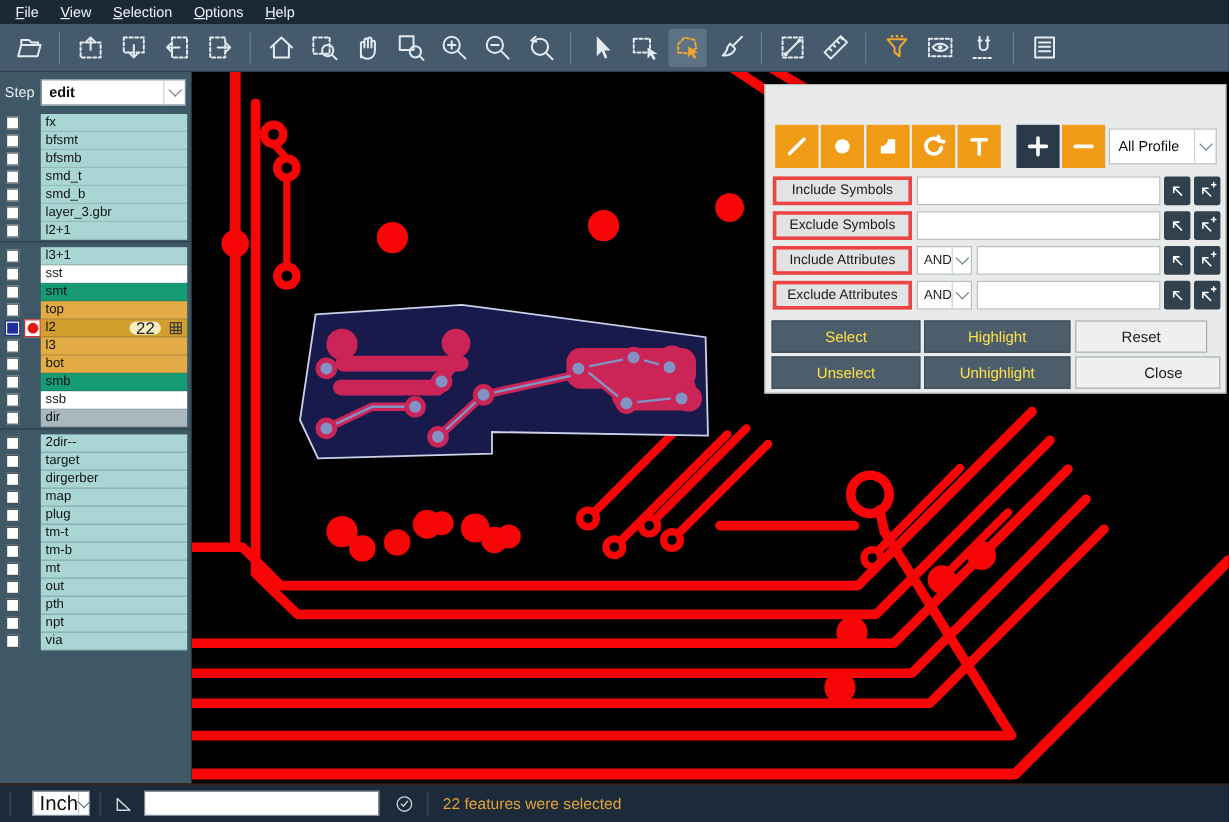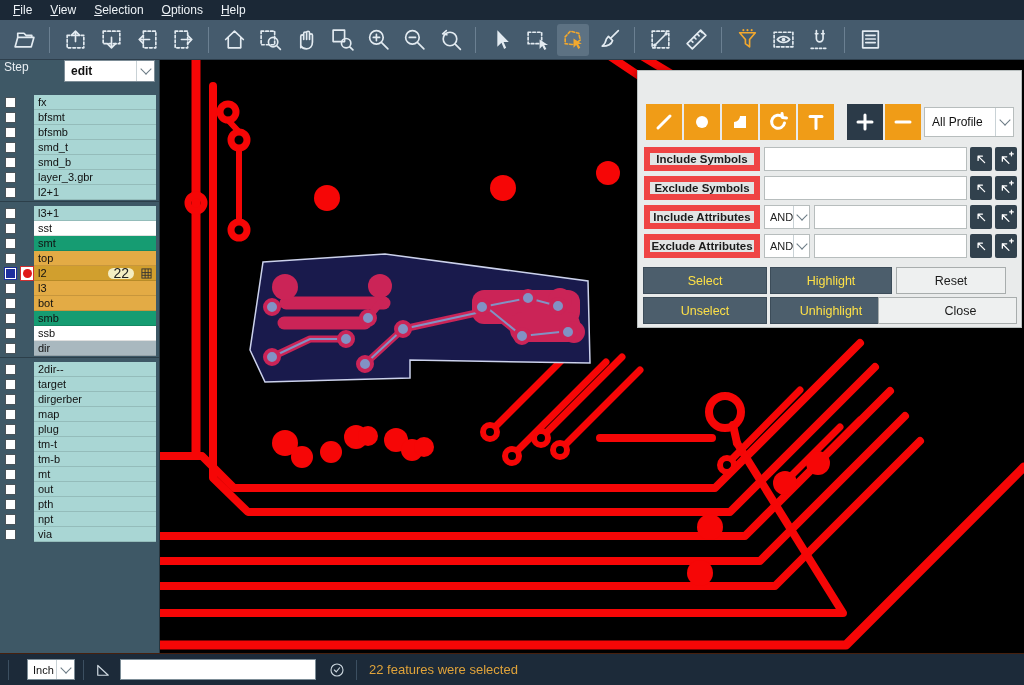--- a/index.html
+++ b/index.html
@@ -22,21 +22,21 @@
   .tbtn{width:32px;height:32px;display:flex;align-items:center;justify-content:center;border-radius:3px;margin:0 2px;}
   .tbtn.active{background:#5d7283;}
   .tsep{width:1px;height:26px;background:#6b8092;margin:0 7px;}
   .tbtn svg{stroke:#e3ebf1;fill:none;stroke-width:1.6;stroke-linecap:round;stroke-linejoin:round;}
   .tbtn.orange svg{stroke:#f2a82e;}
   .tbtn .fillpart{fill:#e3ebf1;stroke:none;}
   .tbtn.orange .fillpart{fill:#f2a82e;}
   
   .sidebar{position:absolute;left:0;top:60px;width:160px;height:593px;background:var(--side-bg);z-index:20;
            border-right:1px solid #27363f;}
-  .steprow{height:33px;display:flex;padding:0 4px;gap:30px;}
+  .steprow{height:33px;display:flex;align-items:center;padding:0 4px;}
   .steplabel{color:#e8eef2;font-size:12px;width:30px;}
   .stepselect{flex:1;height:22px;background:#fff;border:1px solid #7d8d97;display:flex;align-items:center;
               font-size:12px;font-weight:bold;color:#111;padding-left:6px;position:relative;}
   .chev{width:18px;height:100%;margin-left:auto;border-left:1px solid #c9d2d6;display:flex;align-items:center;justify-content:center;}
   .chev::after{content:"";width:7px;height:7px;border-right:1.6px solid #6a7a84;border-bottom:1.6px solid #6a7a84;
                transform:rotate(45deg);margin-top:-4px;}
   .layerlist{padding-top:2px;}
   .lrow{height:15px;display:flex;align-items:stretch;margin-bottom:0;}
   .lgap{height:4px;border-top:1px solid #2c3f4a;margin:1px 0;}
   .lcheck{width:20px;display:flex;align-items:center;justify-content:center;}
@@ -66,36 +66,36 @@
   .obtn{width:36px;height:36px;background:var(--orange);margin-right:2px;display:flex;align-items:center;justify-content:center;}
   .obtn svg{stroke:#fff;stroke-width:3;fill:none;stroke-linecap:round;}
   .obtn .f{fill:#fff;stroke:none;}
   .plusbtn{width:36px;height:36px;background:var(--plus-btn);margin-left:11px;display:flex;align-items:center;justify-content:center;}
   .plusbtn svg{stroke:#fff;stroke-width:3;stroke-linecap:round;}
   .minusbtn{width:36px;height:36px;background:var(--orange);margin-left:2px;display:flex;align-items:center;justify-content:center;}
   .minusbtn svg{stroke:#fff;stroke-width:3;stroke-linecap:round;}
   .profile{position:absolute;right:7px;top:36px;width:90px;height:30px;background:#fff;border:1px solid #b7bdbd;
            display:flex;align-items:center;padding-left:7px;font-size:12px;color:#111;}
   .frow{position:absolute;left:6px;height:24px;display:flex;align-items:stretch;width:373px;}
-  .flabel{width:116px;background:#e2e4e4;border:6px solid #ef4444;display:flex;align-items:center;
-          justify-content:center;font-size:11.5px;color:#1b1b1b;font-weight:bold;}
+  .flabel{width:116px;background:#e2e4e4;border:3px solid #ef4444;display:flex;align-items:center;
+          justify-content:center;font-size:11.5px;color:#1b1b1b;}
   .fand{width:46px;background:#fff;border:1px solid #b7bdbd;margin-left:4px;display:flex;align-items:center;
         padding-left:5px;font-size:11px;color:#222;}
   .finput{flex:1;background:#fff;border:1px solid #b7bdbd;margin-left:4px;font-size:11px;padding:0 4px;
           font-family:"Liberation Sans",sans-serif;color:#111;}
   .fab{width:22px;background:var(--arrow-btn);margin-left:3px;border-radius:2px;display:flex;align-items:center;justify-content:center;}
   .fab svg{stroke:#fff;stroke-width:1.8;fill:none;stroke-linecap:round;}
   .abtn{position:absolute;height:27px;display:flex;align-items:center;justify-content:center;font-size:12.5px;}
   .abtn.dark{background:var(--dark-btn);color:#fde047;border:1px solid #3c4c59;}
   .abtn.light{background:#eef0f0;color:#1b1b1b;border:1px solid #a8adad;}
   
   .statusbar{position:absolute;left:0;top:653px;width:1024px;height:32px;background:var(--status-bg);
              display:flex;align-items:center;z-index:30;border-top:1px solid #46200e;}
   .ssep{width:1px;height:20px;background:#3c4f61;margin:0 8px;}
-  .unitsel{width:48px;height:21px;background:#fff;display:flex;align-items:center;font-size:11px;color:#111;
+  .unitsel{width:48px;height:21px;background:#fff;display:flex;align-items:center;font-size:17px;color:#111;
            padding-left:5px;margin-left:10px;border:1px solid #7d8d97;}
   .cornericon{width:22px;height:22px;display:flex;align-items:center;justify-content:center;}
   .cornericon svg{stroke:#cfd9e1;stroke-width:1.6;fill:none;stroke-linejoin:round;}
   .cmdinput{width:196px;height:21px;background:#fff;border:1px solid #7d8d97;font-size:11px;padding:0 4px;
             font-family:"Liberation Sans",sans-serif;}
   .syncicon{width:22px;height:22px;margin-left:10px;display:flex;align-items:center;justify-content:center;}
   .syncicon svg{stroke:#c9d4dc;stroke-width:1.5;fill:none;stroke-linecap:round;}
   .statusmsg{color:#e0a33a;font-size:13px;margin-left:4px;}
 </style>
 </head>
@@ -663,21 +663,21 @@
           </svg>
         </div>
       </div>
     </div>
   <div id="actionBtns">
       <div class="abtn dark" style="left: 5px; width: 124px; top: 196px;">Select</div>
       <div class="abtn dark" style="left: 132px; width: 122px; top: 196px;">Highlight</div>
       <div class="abtn light" style="left: 258px; width: 110px; top: 196px;">Reset</div>
       <div class="abtn dark" style="left: 5px; width: 124px; top: 226px;">Unselect</div>
       <div class="abtn dark" style="left: 132px; width: 122px; top: 226px;">Unhighlight</div>
-      <div class="abtn light" style="left: 240px; width: 139px; top: 226px; padding-left: 26px;">Close</div>
+      <div class="abtn light" style="left: 258px; width: 121px; top: 226px; padding-left: 26px;">Close</div>
     </div>
 </div>
 
 <div class="statusbar">
   <div class="ssep"></div>
   <div class="unitsel">
     <span>Inch</span>
     <span class="chev"></span>
   </div>
   <div class="ssep"></div>

